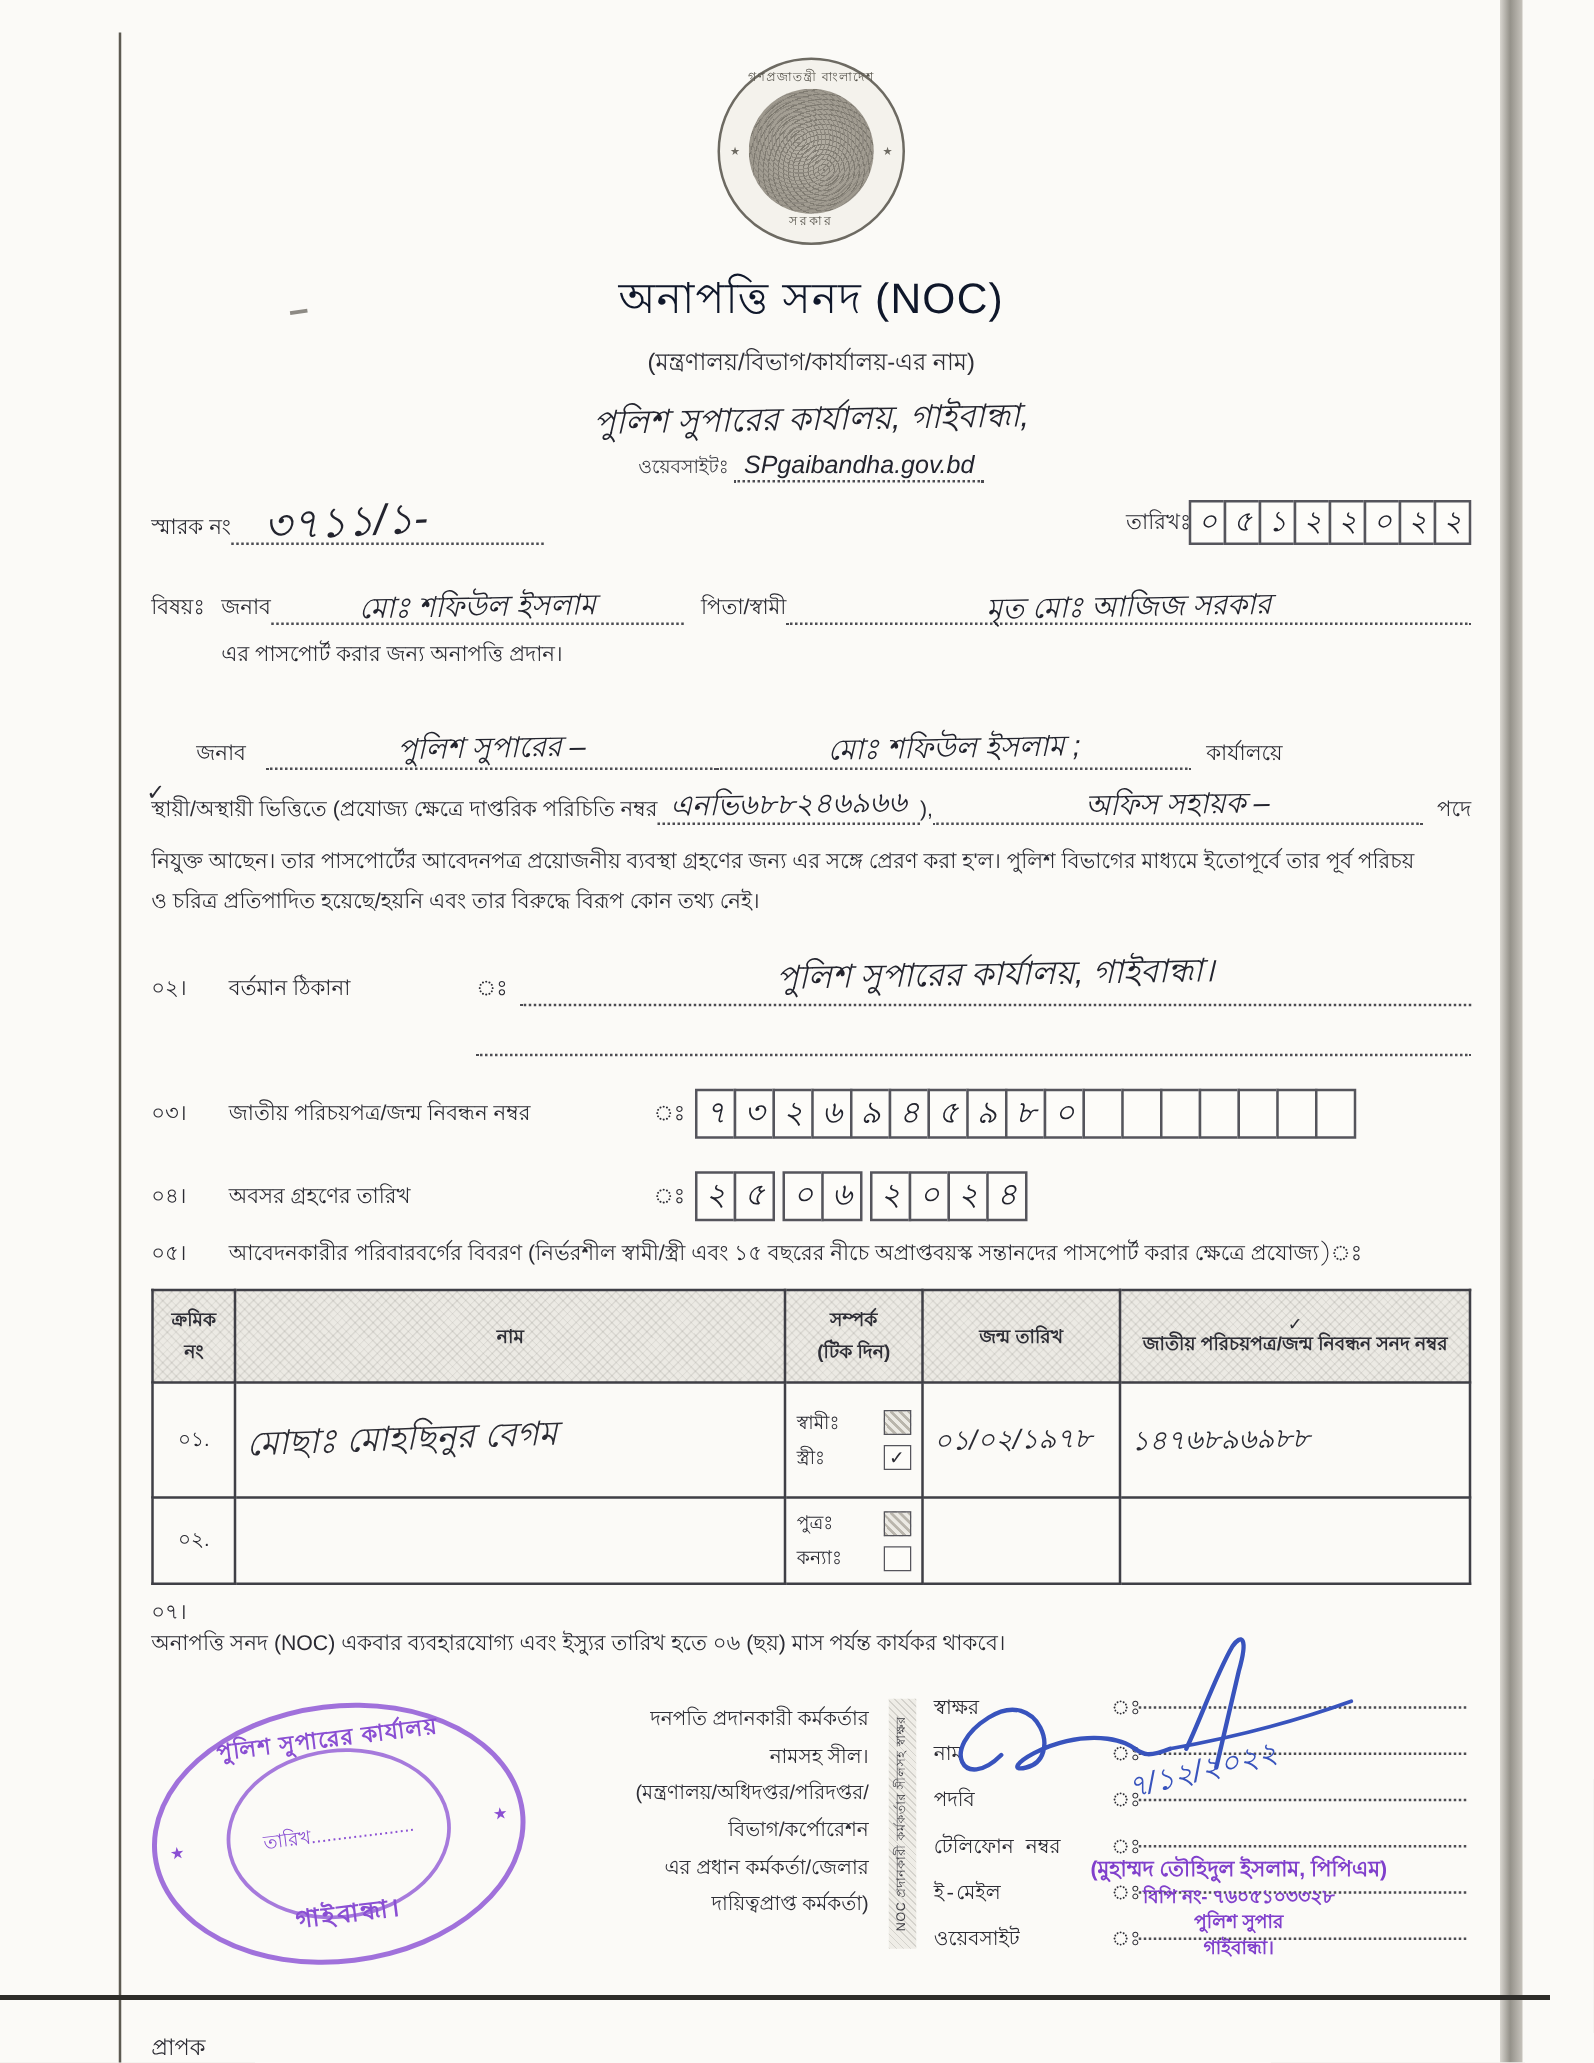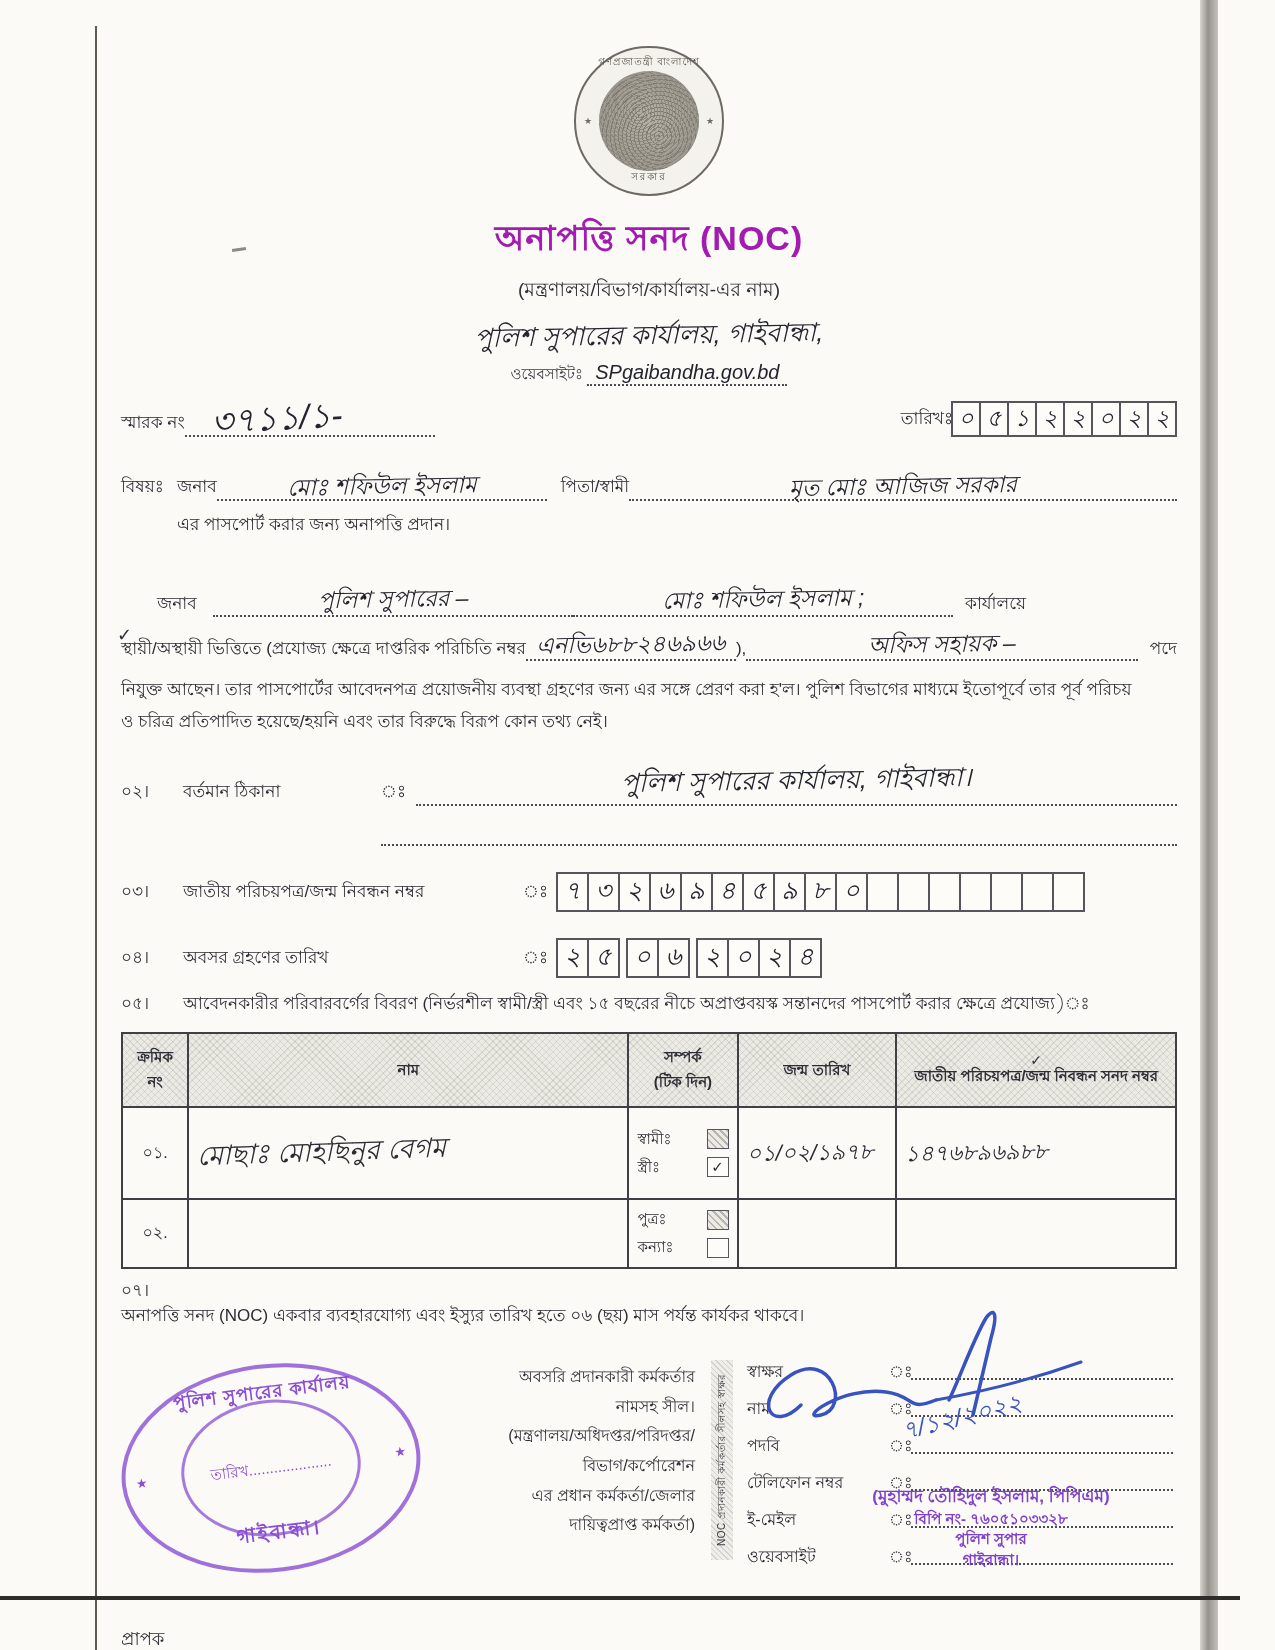--- a/index.html
+++ b/index.html
@@ -36,21 +36,21 @@
     position:absolute; left:23px; top:23px; width:100px; height:100px; border-radius:50%;
     background:
       repeating-radial-gradient(circle at 40% 40%, #8f8a81 0 1px, transparent 1px 3px),
       repeating-radial-gradient(circle at 60% 65%, #7e7a70 0 1px, transparent 1px 4px),
       radial-gradient(circle, #b7b2a7 0%, #9d988d 70%, #8a857a 100%);
   }
   .seal-top { position:absolute; top:6px; left:0; right:0; text-align:center; font-size:10px; color:#55524a; letter-spacing:1px; }
   .seal-bottom { position:absolute; bottom:8px; left:0; right:0; text-align:center; font-size:10px; color:#55524a; letter-spacing:2px; }
   .seal-star { position:absolute; font-size:9px; color:#6d6a62; top:68px; }
   .seal-star.l { left:8px; } .seal-star.r { right:8px; }
-  .title { margin-top:16px; font-size:34px; font-weight:bold; letter-spacing:1px; color:#a21caf; }
+  .title { margin-top:16px; font-size:34px; font-weight:normal; letter-spacing:1px; color:#0f172a; }
   .subtitle { margin-top:6px; font-size:19px; color:#2e2e36; }
   .hw { font-style:italic; color:#23242e; }
   .office-hw { margin-top:8px; font-size:26px; transform:rotate(-1deg); }
   .website-line { margin-top:2px; font-size:15px; color:#3a3a42; }
   .website-line .hw { font-size:20px; border-bottom:2px dotted #4c4c52; padding:0 8px 1px; }
   .memo-row { margin-top:14px; display:flex; justify-content:space-between; align-items:flex-end; }
   .memo-left { font-size:17px; display:flex; align-items:flex-end; }
   .memo-left .fill { display:inline-block; min-width:250px; border-bottom:2px dotted #4c4c52; text-align:left; padding-left:26px; }
   .memo-left .hw { font-size:34px; line-height:.9; transform:rotate(-3deg); display:inline-block; }
   .date-right { display:flex; align-items:center; font-size:17px; }
@@ -118,21 +118,21 @@
   .stamp-star { position:absolute; top:96px; font-size:13px; }
   .stamp-star.l { left:14px; } .stamp-star.r { right:14px; }
   .sig-caption { position:absolute; left:312px; top:16px; width:262px; text-align:right; font-size:16px; line-height:1.85; color:#2e2e36; }
   .vstrip {
     position:absolute; left:590px; top:14px; width:22px; height:200px;
     background:repeating-linear-gradient(45deg, rgba(90,88,82,.18) 0 1px, transparent 1px 4px),#efede7;
     display:flex; align-items:center; justify-content:center;
   }
   .vstrip span { writing-mode:vertical-rl; transform:rotate(180deg); font-size:10px; color:#3c3c42; white-space:nowrap; letter-spacing:.5px; }
   .sig-fields { position:absolute; left:626px; top:8px; right:4px; font-size:16px; }
-  .sig-field { display:flex; align-items:center; height:37px; }
+  .sig-field { display:flex; align-items:flex-start; height:37px;font-family:Liberation Mono, monospace; }
   .sig-field .flabel { width:142px; }
   .sig-field .fcolon { width:22px; }
   .sig-field .fline { flex:1; border-bottom:2px dotted #4c4c52; height:14px; }
   .sig-svg { position:absolute; left:560px; top:-46px; pointer-events:none; }
   .sig-date-hw { position:absolute; left:780px; top:52px; color:#3853bd; font-size:24px; font-style:italic; transform:rotate(-14deg); }
   .officer-stamp { position:absolute; left:680px; top:140px; width:380px; text-align:center; color:#8040cc; font-weight:bold; line-height:1.35; }
   .officer-stamp .o1 { font-size:17px; }
   .officer-stamp .o2, .officer-stamp .o3, .officer-stamp .o4 { font-size:15px; }
   .recipient { margin-top:16px; font-size:18px; line-height:1.7; }
   .recipient .head { font-size:18px; }
@@ -345,21 +345,21 @@
         <div class="oval-outer"></div>
         <div class="oval-inner"></div>
         <div class="stamp-l1">পুলিশ সুপারের কার্যালয়</div>
         <span class="stamp-star l">★</span>
         <div class="stamp-l2">তারিখ....................</div>
         <span class="stamp-star r">★</span>
         <div class="stamp-l3">গাইবান্ধা।</div>
       </div>
 
       <div class="sig-caption">
-        <div>অবসরি প্রদানকারী কর্মকর্তার</div>
+        <div>দনপতি প্রদানকারী কর্মকর্তার</div>
         <div>নামসহ সীল।</div>
         <div>(মন্ত্রণালয়/অধিদপ্তর/পরিদপ্তর/</div>
         <div>বিভাগ/কর্পোরেশন</div>
         <div>এর প্রধান কর্মকর্তা/জেলার</div>
         <div>দায়িত্বপ্রাপ্ত কর্মকর্তা)</div>
       </div>
 
       <div class="vstrip">
         <span>NOC প্রদানকারী কর্মকর্তার সীলসহ স্বাক্ষর</span>
       </div>

